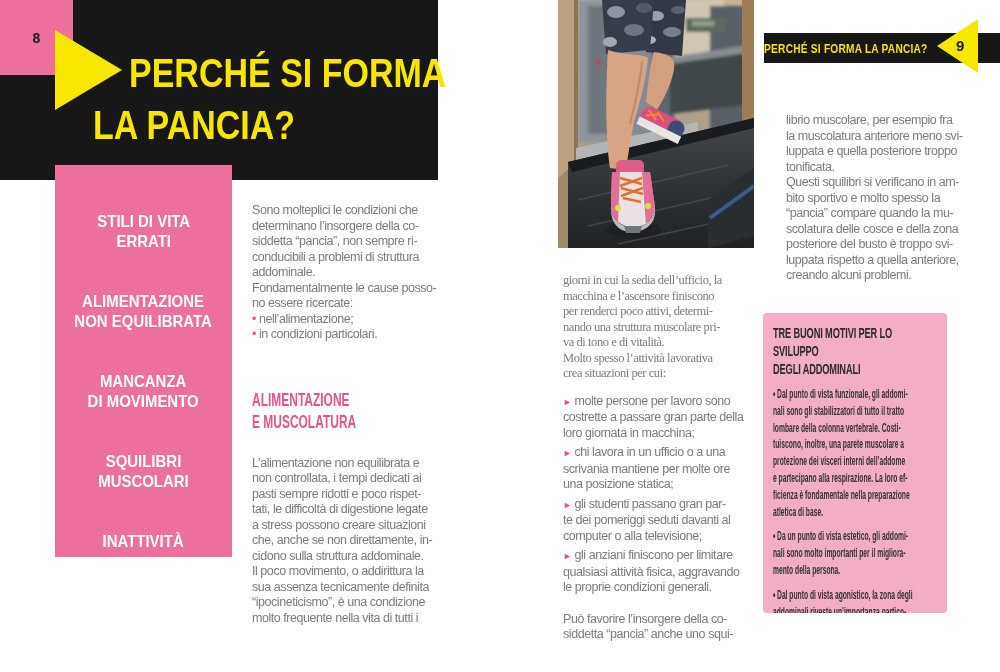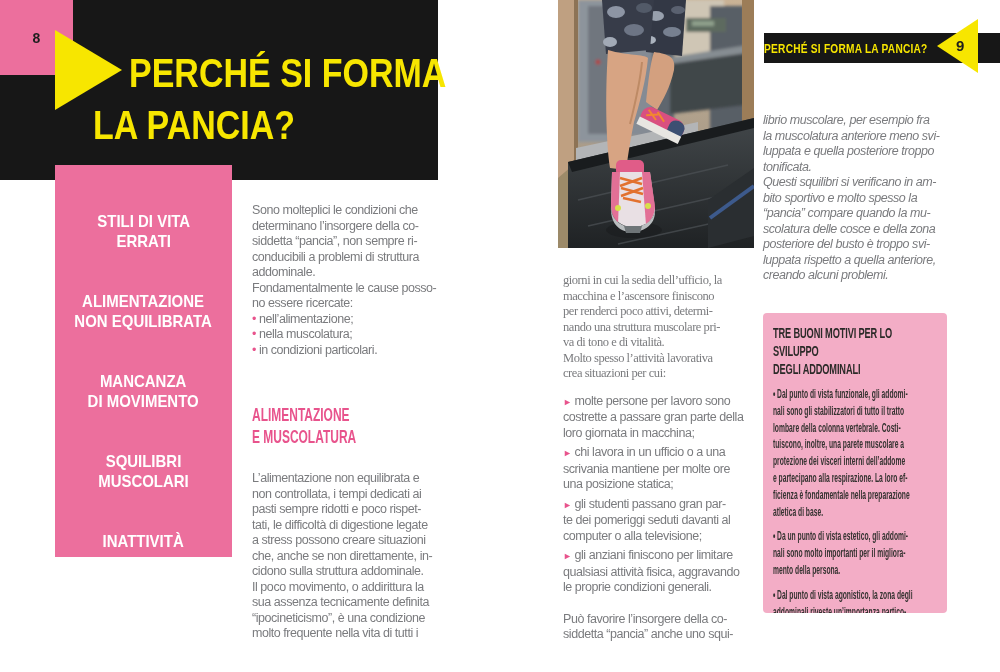--- a/index.html
+++ b/index.html
@@ -22,21 +22,21 @@
   
   .sidebar { position:absolute; left:55px; top:165px; width:177px; height:392px; background:#ec6f9d;
     display:flex; flex-direction:column; align-items:center; gap:40px; padding-top:47px; }
   .sidebar-item { color:#ffffff; font-weight:bold; font-size:17px; line-height:1.18; text-align:center;
     white-space:pre-line; transform:scaleX(0.88); }
   
   .col { position:absolute; font-size:12.5px; line-height:15.5px; color:#7a7b7e; letter-spacing:-0.45px; }
   .pl { white-space:pre-line; }
   .col-left  { left:252px; top:203px; width:215px; }
   .col-mid   { left:563px; top:273px; width:215px; }
-  .col-right { left:763px; top:113px; width:215px;font-style:italic; }
+  .col-right { left:786px; top:113px; width:215px; }
   .bullet-item { line-height:15.5px; }
   .bullet-dot { color:#e8538c; margin-right:3px; }
   .arrow-item { margin-top:4px; line-height:15.5px; }
   .arrow-mark { color:#e8538c; font-size:9px; margin-right:3px; }
   .pink-heading { display:inline-block; color:#e8538c; font-weight:bold; font-size:19px; line-height:22px;
     letter-spacing:0; white-space:pre-line; transform:scaleX(0.63); transform-origin:left top;
     margin-top:46px; margin-bottom:5px; }
   .para2 { margin-top:18px; }
   .mid-para1 { margin-bottom:12px;font-family:Liberation Serif, serif; }
   .mid-para2 { margin-top:16px; }
@@ -95,21 +95,20 @@
 
   <div class="col col-left">
     <div class="pl">Sono molteplici le condizioni che
 determinano l’insorgere della co-
 siddetta “pancia”, non sempre ri-
 conducibili a problemi di struttura
 addominale.
 Fondamentalmente le cause posso-
 no essere ricercate:</div>
     <div class="bullet-item"><span class="bullet-dot">•</span><span class="pl">nell’alimentazione;</span></div>
-    <div class="bullet-item"><span class="bullet-dot">•</span><span class="pl">nella muscolatura;</span></div>
     <div class="bullet-item"><span class="bullet-dot">•</span><span class="pl">in condizioni particolari.</span></div>
     <div><span class="pink-heading">ALIMENTAZIONE
 E MUSCOLATURA</span></div>
     <div class="pl para2">L’alimentazione non equilibrata e
 non controllata, i tempi dedicati ai
 pasti sempre ridotti e poco rispet-
 tati, le difficoltà di digestione legate
 a stress possono creare situazioni
 che, anche se non direttamente, in-
 cidono sulla struttura addominale.

